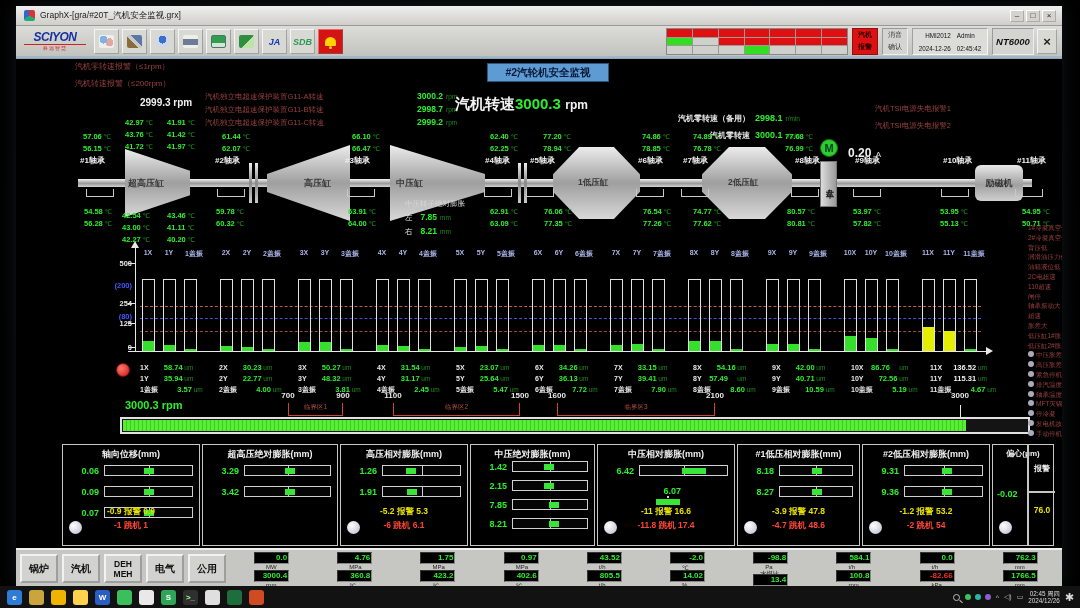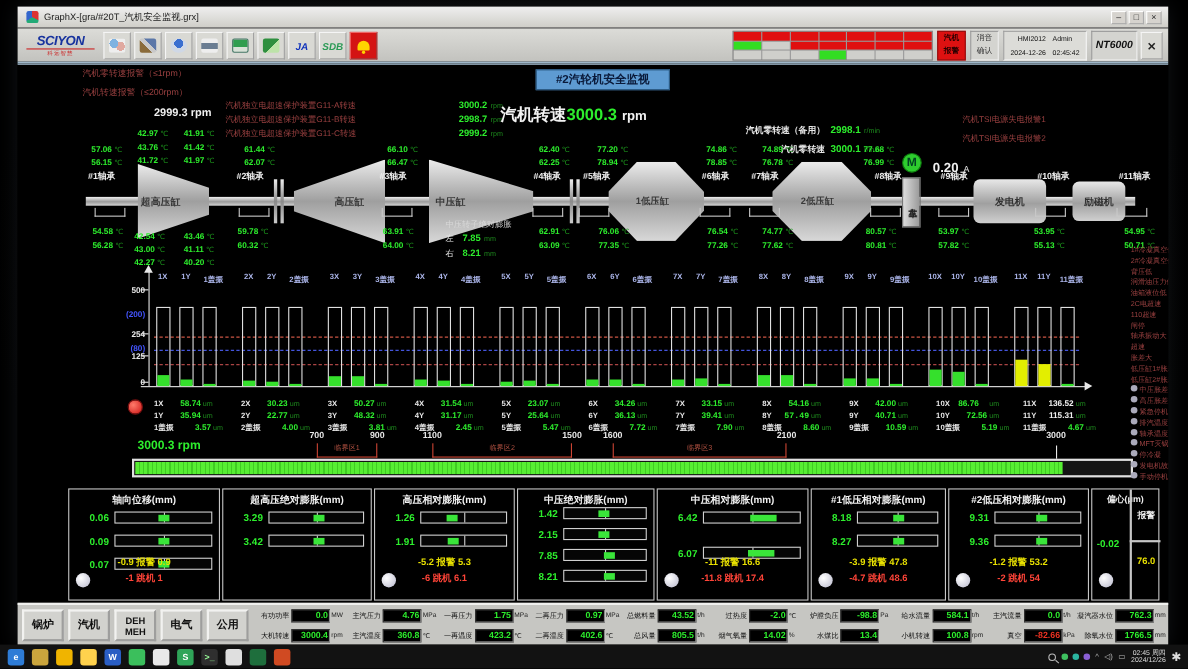--- a/index.html
+++ b/index.html
@@ -106,21 +106,21 @@
   .palarm{position:absolute;width:100%;text-align:center;font-size:8.5px;font-weight:bold;color:#e8e000;white-space:nowrap;}
   .ptrip{position:absolute;width:100%;text-align:center;font-size:8.5px;font-weight:bold;color:#ff4438;white-space:nowrap;}
   .pcircle{position:absolute;width:13px;height:13px;border-radius:50%;background:radial-gradient(circle at 35% 35%,#fff,#b8b8cc);}
   .alist{position:absolute;left:1012px;top:164px;white-space:nowrap;font-size:6.5px;color:#9a4040;line-height:9.8px;z-index:5;}
   .alist .b{display:inline-block;width:6px;height:6px;border-radius:50%;background:#aab;margin-right:2px;}
   
   .statusbar{position:absolute;left:0;top:542px;width:100%;height:38px;background:#c6c6c2;border-top:2px solid #f0f0ee;}
   .navbtn{position:absolute;top:4px;width:38px;height:29px;background:#d2d2ce;border:2px outset #f2f2f0;color:#111;font-weight:bold;font-size:10px;text-align:center;display:flex;align-items:center;justify-content:center;white-space:pre-line;line-height:10px;}
   .meas{position:absolute;left:214px;top:2px;width:832px;height:34px;display:flex;flex-direction:column;justify-content:space-between;}
   .mrow{display:flex;height:16px;}
-  .mcol{width:83.2px;display:flex;align-items:center;}
+  .mcol{width:83.2px;display:flex;align-items:center;flex-direction:column;}
   .mlab{flex:1;text-align:right;font-size:6.5px;color:#111;padding-right:2px;white-space:nowrap;overflow:hidden;}
   .mbox{width:35px;height:12px;background:#000;border:1px inset #888;color:#2dee2d;font-weight:bold;font-size:8px;text-align:right;line-height:10px;padding-right:1px;}
   .munit{width:13px;font-size:6px;color:#222;padding-left:1px;white-space:nowrap;}
   
   .taskbar{position:absolute;left:0;top:586px;width:1080px;height:22px;background:#121212;display:flex;align-items:center;}
   .tapp{width:15px;height:15px;border-radius:3px;margin-left:7px;display:flex;align-items:center;justify-content:center;font-size:8px;font-weight:bold;}
   .tray{position:absolute;right:6px;top:0;height:22px;display:flex;align-items:center;gap:5px;}
   .mag{width:7px;height:7px;border:1.3px solid #bbb;border-radius:50%;position:relative;}
   .mag:after{content:"";position:absolute;left:5px;top:6px;width:4px;height:1.3px;background:#bbb;transform:rotate(40deg);}
   .tdot{width:6px;height:6px;border-radius:50%;}
@@ -254,23 +254,20 @@
       <div class="coupl" style="left:239px;top:104px;height:40px;"></div>
       <div class="coupl" style="left:502px;top:104px;height:40px;"></div>
       <div class="coupl" style="left:508px;top:104px;height:40px;"></div>
       <div class="mcircle" style="left:804px;top:80px;">M</div>
       <div class="abs" style="left:832px;top:84px;white-space:nowrap;">
         <span style="color:#f0f0f0;font-weight:bold;font-size:12px;">0.20</span>
         <span style="color:#e0e0e0;font-size:8px;">A</span>
       </div>
       <div class="tgbox" style="left:804px;top:102px;width:17px;height:46px;">
         <div>盘车</div>
-      </div>
-      <div class="machine" style="left:869px;top:104px;width:66px;height:40px;">
-        <span>发电机</span>
       </div>
       <div class="machine" style="left:959px;top:106px;width:48px;height:36px;">
         <span>励磁机</span>
       </div>
       <div id="bearings">
           <div class="blab" style="left: 64px; top: 96px;">#1轴承</div>
           <div class="bracket" style="left: 70px; top: 130px; width: 28px;"></div>
           <div class="temps" style="left: 67px; top: 70px;">
             <div><span class="tv">57.06</span><span class="tu">℃</span></div>
             <div><span class="tv">56.15</span><span class="tu">℃</span></div>
@@ -503,21 +500,21 @@
           <div class="vbar" style="left: 672px; top: 220px; width: 13px; height: 72px;"></div>
           <div class="vfill" style="left: 673px; top: 282px; width: 11px; height: 10px; background: rgb(53, 224, 44);"></div>
           <div class="vglab" style="left: 678px; top: 190px;">8X</div>
           <div class="vbar" style="left: 693px; top: 220px; width: 13px; height: 72px;"></div>
           <div class="vfill" style="left: 694px; top: 282px; width: 11px; height: 10px; background: rgb(53, 224, 44);"></div>
           <div class="vglab" style="left: 699px; top: 190px;">8Y</div>
           <div class="vbar" style="left: 714px; top: 220px; width: 13px; height: 72px;"></div>
           <div class="vfill" style="left: 715px; top: 290px; width: 11px; height: 2px; background: rgb(53, 224, 44);"></div>
           <div class="vglab" style="left: 724px; top: 190px;">8盖振</div>
           <div class="abs" style="left: 677px; top: 297px; width: 77px; white-space: nowrap;"><span class="vt-lab">8X</span><span class="vt-val" style="display: inline-block; width: 34px; text-align: right;">54.16</span><span class="vt-un"> um</span></div>
-          <div class="abs" style="left: 677px; top: 308px; width: 77px; white-space: nowrap;"><span class="vt-lab">8Y</span><span class="vt-val" style="display: inline-block; width: 34px; text-align: right; font-family: Liberation Mono, monospace;">57.49</span><span class="vt-un"> um</span></div>
+          <div class="abs" style="left: 677px; top: 308px; width: 77px; white-space: nowrap;"><span class="vt-lab">8Y</span><span class="vt-val" style="display: inline-block; width: 34px; text-align: center;">57.49</span><span class="vt-un"> um</span></div>
           <div class="abs" style="left: 677px; top: 319px; width: 77px; white-space: nowrap;"><span class="vt-lab">8盖振</span><span class="vt-val" style="display: inline-block; width: 34px; text-align: right;">8.60</span><span class="vt-un"> um</span></div>
           <div class="vbar" style="left: 750px; top: 220px; width: 13px; height: 72px;"></div>
           <div class="vfill" style="left: 751px; top: 285px; width: 11px; height: 7px; background: rgb(53, 224, 44);"></div>
           <div class="vglab" style="left: 756px; top: 190px;">9X</div>
           <div class="vbar" style="left: 771px; top: 220px; width: 13px; height: 72px;"></div>
           <div class="vfill" style="left: 772px; top: 285px; width: 11px; height: 7px; background: rgb(53, 224, 44);"></div>
           <div class="vglab" style="left: 777px; top: 190px;">9Y</div>
           <div class="vbar" style="left: 792px; top: 220px; width: 13px; height: 72px;"></div>
           <div class="vfill" style="left: 793px; top: 290px; width: 11px; height: 2px; background: rgb(53, 224, 44);"></div>
           <div class="vglab" style="left: 802px; top: 190px;">9盖振</div>
@@ -666,21 +663,21 @@
           </div>
           <div class="panel" style="left: 581px; top: 385px; width: 138px;">
             <div class="ptitle">中压相对膨胀(mm)</div>
             <div class="prow" style="top: 20px;">
               <div class="pval">6.42</div>
               <div class="ptrack">
                 <div class="ptick"></div>
                 <div class="pmark" style="left: calc(62% - 12px); width: 24px;"></div>
               </div>
             </div>
-            <div class="prow" style="top: 52px;">
+            <div class="prow" style="top: 41px; flex-direction: column;">
               <div class="pval">6.07</div>
               <div class="ptrack">
                 <div class="ptick"></div>
                 <div class="pmark" style="left: calc(60% - 12px); width: 24px;"></div>
               </div>
             </div>
             <div class="palarm" style="top: 61px;">-11  报警  16.6</div>
             <div class="ptrip" style="top: 75px;">-11.8  跳机  17.4</div>
             <div class="pcircle" style="left: 6px; top: 76px;"></div>
           </div>

